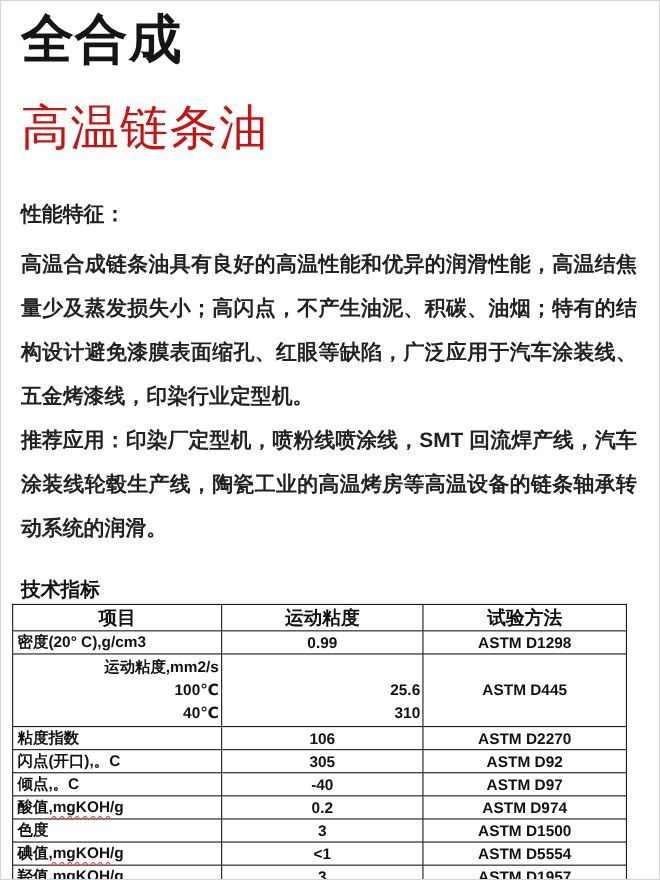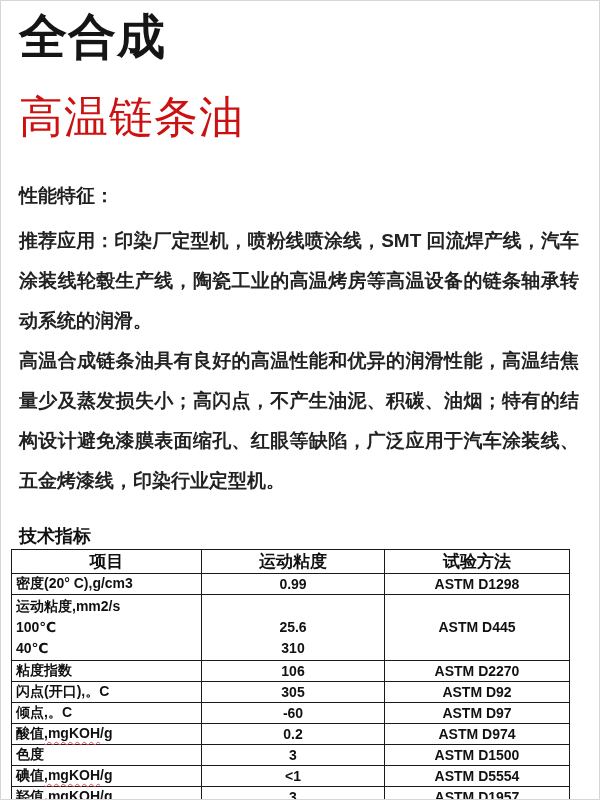--- a/index.html
+++ b/index.html
@@ -71,41 +71,41 @@
     text-align: center;
     padding: 0;
   }
   .spec-table td {
     height: 21px;
     font-size: 14px;
     padding: 1px 2px;
   }
   td.c-item { text-align: left; padding-left: 4px; }
   td.c-val, td.c-method { text-align: center; }
-  .ln { min-height: 21px; line-height: 21px; }
+  .ln { min-height: 21px; line-height: 21px; text-align: right; }
   .sq {
     text-decoration: underline;
     text-decoration-style: wavy;
     text-decoration-color: #e24a4a;
     text-decoration-thickness: 1px;
     text-underline-offset: 3px;
   }
 </style>
 </head>
 <body>
 
 <div class="page">
 
   <div class="title-black">全合成</div>
   <div class="title-red">高温链条油</div>
 
   <div class="sec-heading">性能特征：</div>
 
+  <p class="body-text">高温合成链条油具有良好的高温性能和优异的润滑性能，高温结焦量少及蒸发损失小；高闪点，不产生油泥、积碳、油烟；特有的结构设计避免漆膜表面缩孔、红眼等缺陷，广泛应用于汽车涂装线、五金烤漆线，印染行业定型机。</p>
   <p class="body-text">推荐应用：印染厂定型机，喷粉线喷涂线，SMT 回流焊产线，汽车涂装线轮毂生产线，陶瓷工业的高温烤房等高温设备的链条轴承转动系统的润滑。</p>
-  <p class="body-text">高温合成链条油具有良好的高温性能和优异的润滑性能，高温结焦量少及蒸发损失小；高闪点，不产生油泥、积碳、油烟；特有的结构设计避免漆膜表面缩孔、红眼等缺陷，广泛应用于汽车涂装线、五金烤漆线，印染行业定型机。</p>
 
   <div class="table-caption">技术指标</div>
 
   <table class="spec-table">
     <colgroup>
       <col style="width:190px">
       <col style="width:183px">
       <col style="width:185px">
     </colgroup>
     <thead>
@@ -139,21 +139,21 @@
         <td class="c-val">106</td>
         <td class="c-method">ASTM D2270</td>
       </tr>
       <tr>
         <td class="c-item">闪点(开口),。C</td>
         <td class="c-val">305</td>
         <td class="c-method">ASTM D92</td>
       </tr>
       <tr>
         <td class="c-item">倾点,。C</td>
-        <td class="c-val">-60</td>
+        <td class="c-val">-40</td>
         <td class="c-method">ASTM D97</td>
       </tr>
       <tr>
         <td class="c-item"><span>酸值</span><span class="sq">,mgKOH</span><span>/g</span></td>
         <td class="c-val">0.2</td>
         <td class="c-method">ASTM D974</td>
       </tr>
       <tr>
         <td class="c-item">色度</td>
         <td class="c-val">3</td>

